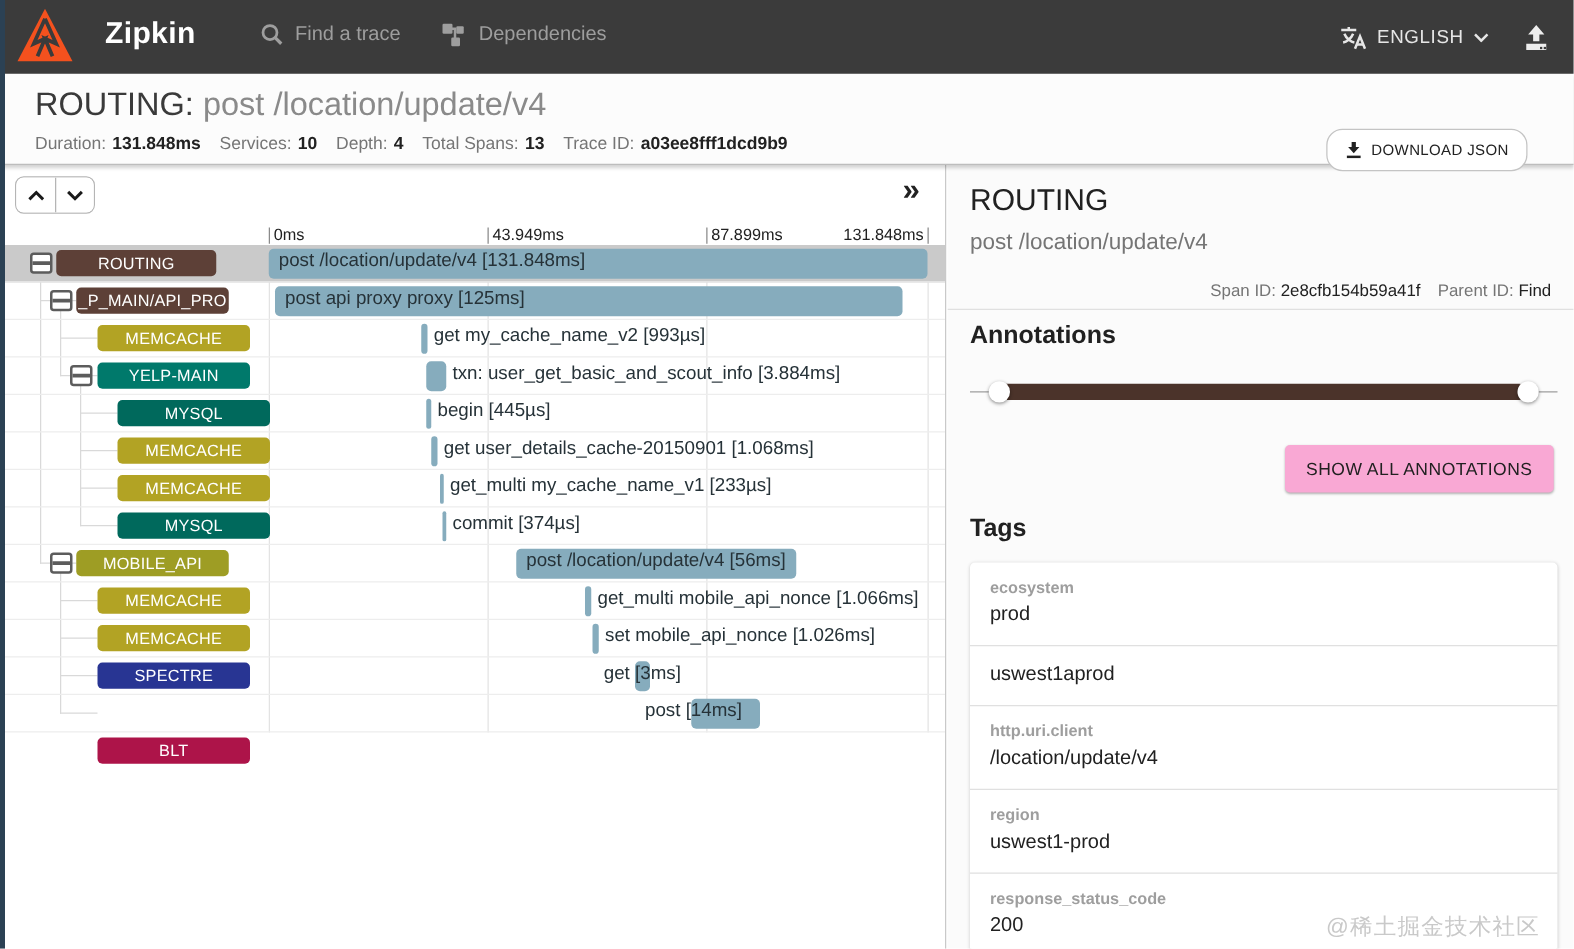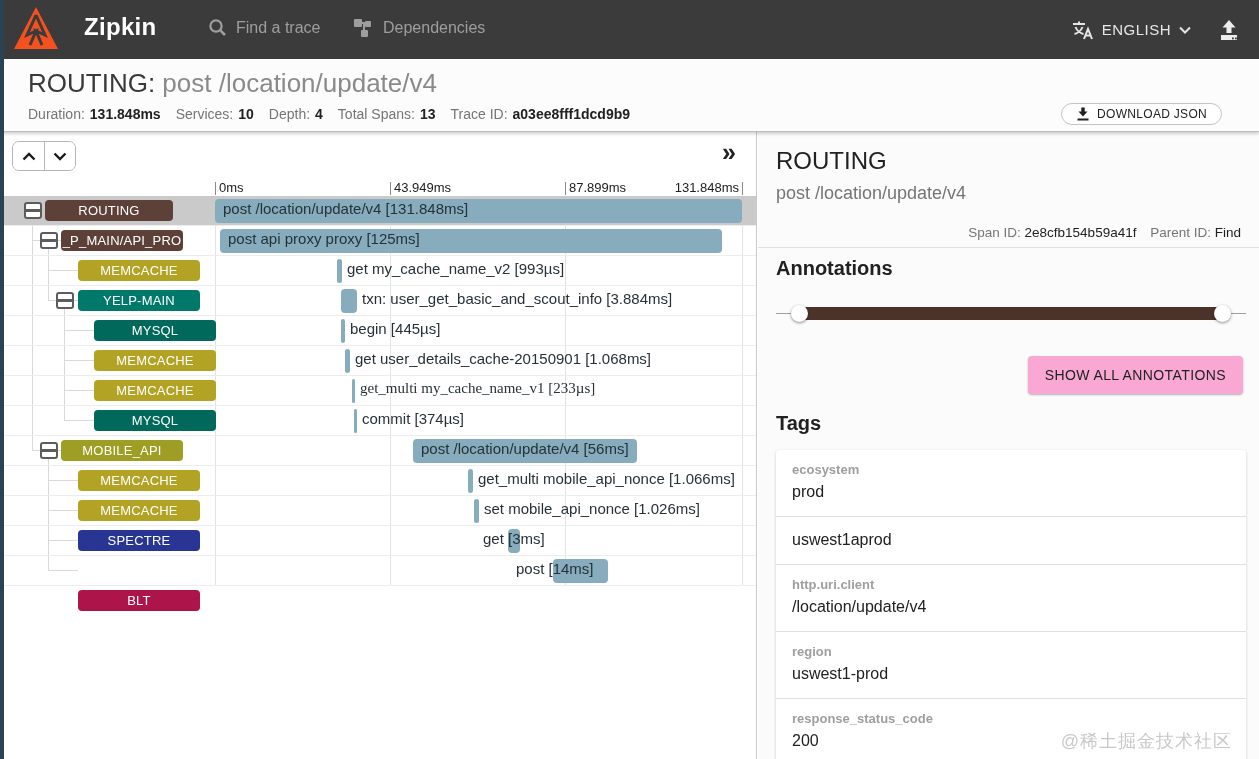--- a/index.html
+++ b/index.html
@@ -22,21 +22,21 @@
     color:#cfcfcf; font-size:15px; padding:0 13px; font-family:"Liberation Sans",sans-serif; outline:none; }
   .trace-search::placeholder { color:#9e9e9e; }
 
   
   .trace-header { position:absolute; left:0; top:59px; width:1259px; height:73px; background:#fcfcfc;
     border-bottom:1px solid #bdbdbd; box-shadow:0 2px 3px rgba(0,0,0,.18); z-index:30; }
   .th-title { position:absolute; left:28px; top:9px; font-size:26px; color:#3a3a3a; }
   .th-title .svc { color:#3a3a3a; } .th-title .ep { color:#8a8a8a; }
   .th-stats { position:absolute; left:28px; top:47px; display:flex; gap:15px; font-size:14px; color:#757575; }
   .th-stats b { color:#212121; margin-left:5px; }
-  .dl-btn { position:absolute; right:37px; top:44px; height:22px; padding:0 14px; display:flex; align-items:center; gap:7px;
+  .dl-btn { position:absolute; right:37px; top:44px; height:34px; padding:0 14px; display:flex; align-items:center; gap:7px;
     background:#fff; border:1px solid #c4c4c4; border-radius:13px; font-size:12px; color:#212121;
     letter-spacing:.3px; cursor:pointer; }
 
   
   .panel-left { position:absolute; left:0; top:132px; width:757px; height:627px; background:#fff;
     border-right:1px solid #c9c9c9; overflow:hidden; }
   .nav-btn-group { position:absolute; left:12px; top:9px; display:flex; border:1px solid #b5b5b5; border-radius:7px;
     overflow:hidden; background:#fff; }
   .nav-btn { width:31px; height:28px; display:flex; align-items:center; justify-content:center; cursor:pointer; background:#fff; }
   .nav-btn + .nav-btn { border-left:1px solid #b5b5b5; }
@@ -250,21 +250,21 @@
         <div class="t-row" style="top: 214px;">
           <div class="stub" style="left: 64px; width: 30px;"></div>
           <div class="badge" style="left: 94px; background: rgb(178, 163, 36);">MEMCACHE</div>
           <div class="bar" style="left: 345px; width: 5px; background: rgb(134, 172, 189);"></div>
           <div class="bar-label" style="left: 355px;">get user_details_cache-20150901 [1.068ms]</div>
         </div>
         <div class="t-row" style="top: 244px;">
           <div class="stub" style="left: 64px; width: 30px;"></div>
           <div class="badge" style="left: 94px; background: rgb(178, 163, 36);">MEMCACHE</div>
           <div class="bar" style="left: 352px; width: 3px; background: rgb(134, 172, 189);"></div>
-          <div class="bar-label" style="left: 360px; font-family: Liberation Serif, serif;">get_multi my_cache_name_v1 [233µs]</div>
+          <div class="bar-label" style="left: 360px;">get_multi my_cache_name_v1 [233µs]</div>
         </div>
         <div class="t-row" style="top: 274px;">
           <div class="stub" style="left: 64px; width: 30px;"></div>
           <div class="badge" style="left: 94px; background: rgb(0, 105, 92);">MYSQL</div>
           <div class="bar" style="left: 354px; width: 3px; background: rgb(134, 172, 189);"></div>
           <div class="bar-label" style="left: 362px;">commit [374µs]</div>
         </div>
         <div class="t-row" style="top: 304px;">
           <div class="stub" style="left: 32px; width: 29px;"></div>
           <div class="toggle" style="left: 40px;">

